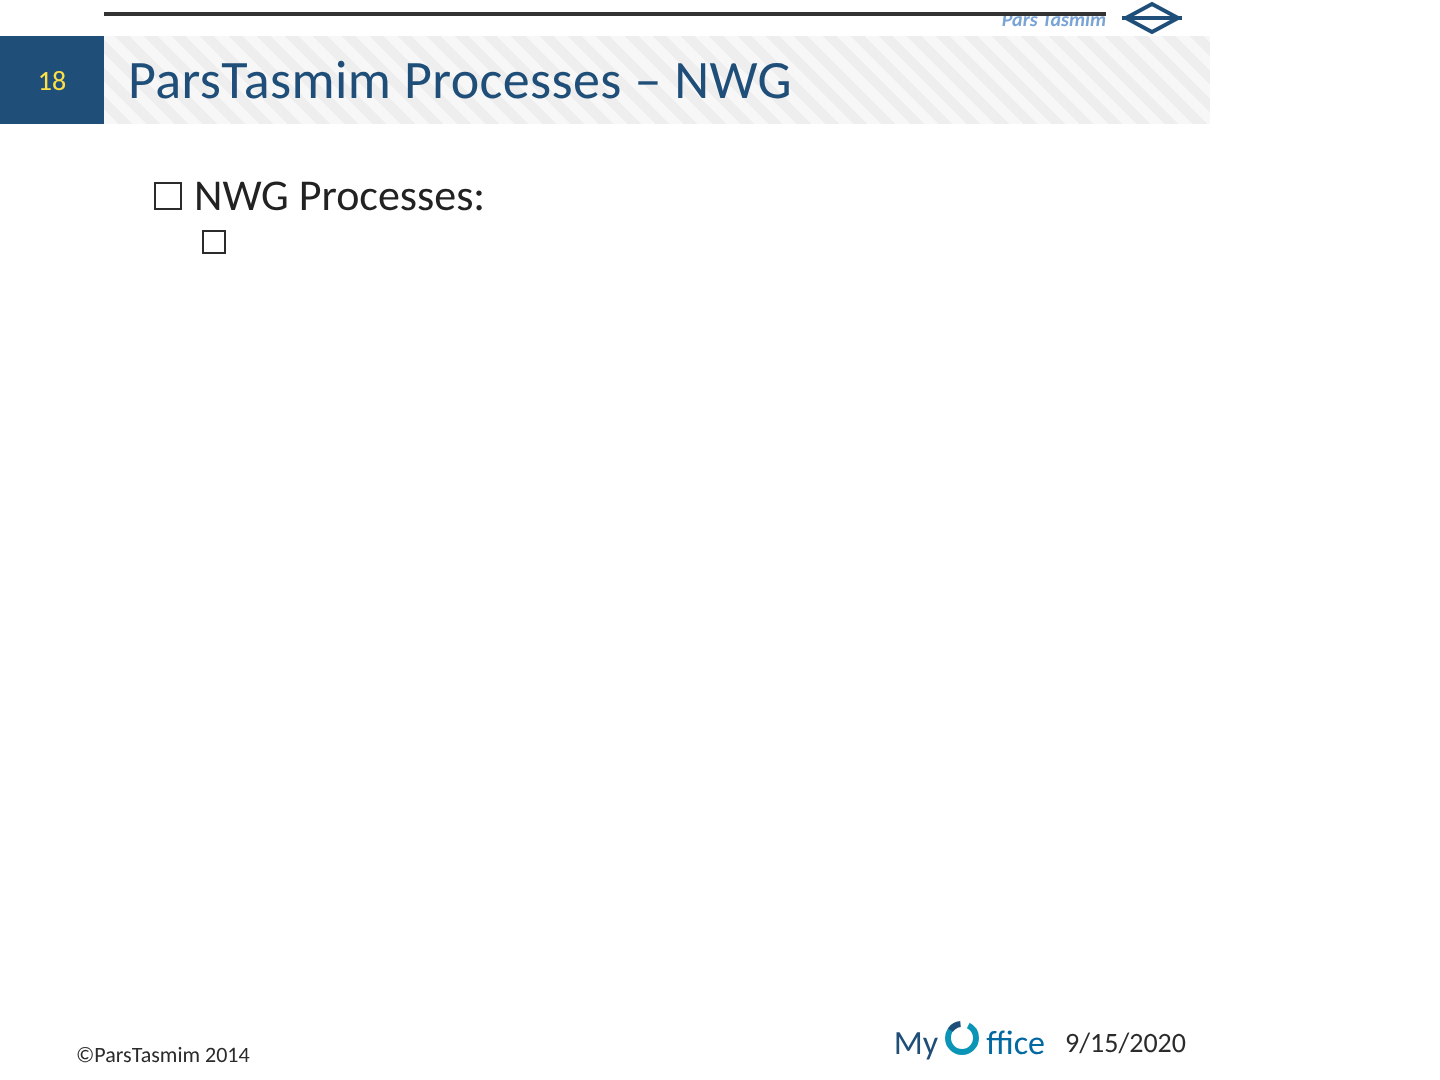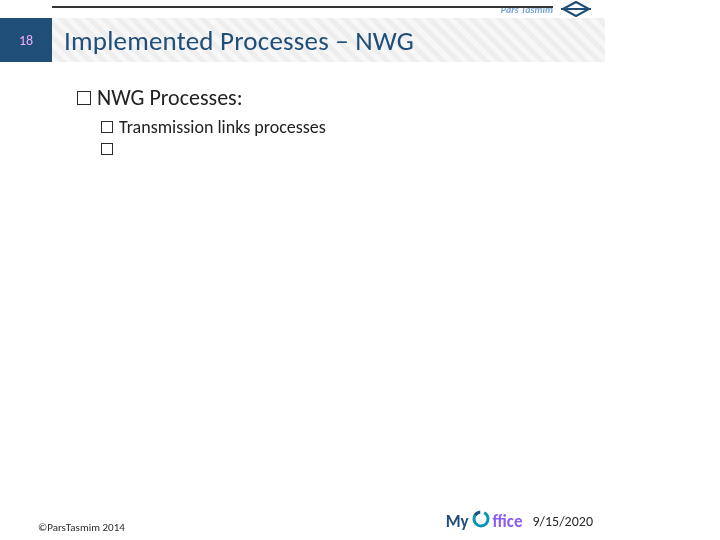--- a/index.html
+++ b/index.html
@@ -31,21 +31,21 @@
     top: 18px;
     left: 0;
     right: 0;
     height: 44px;
     display: flex;
     align-items: stretch;
   }
   .page-number {
     width: 52px;
     background: #1f4e79;
-    color: #f0abfc;
+    color: #fde047;
     font-size: 14px;
     display: flex;
     align-items: center;
     justify-content: center;
   }
   .title-strip {
     flex: 1;
     padding: 0 12px;
     background: repeating-linear-gradient(
       45deg,
@@ -118,25 +118,25 @@
   .footer-right {
     display: flex;
     align-items: center;
     gap: 10px;
   }
   .myoffice {
     display: flex;
     align-items: center;
     gap: 2px;
     color: #1f4e79;
-    font-weight: 700;
+    font-weight: 400;
     font-size: 17px;
   }
   .myoffice .my { color: #1f4e79; }
-  .myoffice .ffice { color: #8b5cf6; }
+  .myoffice .ffice { color: #0369a1; }
   .date {
     font-size: 14px;
     color: #2b2b2b;
   }
 </style>
 </head>
 <body>
 
 <div class="slide">
 
@@ -148,32 +148,28 @@
         <line x1="2" y1="9" x2="32" y2="9" stroke="#1f4e79" stroke-width="2"></line>
       </svg>
     </span>
   </div>
 
   <div class="top-rule"></div>
 
   <div class="title-row">
     <div class="page-number">18</div>
     <div class="title-strip">
-      <span class="title-text">Implemented Processes – NWG</span>
+      <span class="title-text">ParsTasmim Processes – NWG</span>
     </div>
   </div>
 
   <div class="content">
     <div class="bullet-row l1">
       <span class="box box-l1"></span>
       <span>NWG Processes:</span>
-    </div>
-    <div class="bullet-row l2">
-      <span class="box box-l2"></span>
-      <span>Transmission links processes</span>
     </div>
     <div class="bullet-row l2">
       <span class="box box-l2"></span>
     </div>
   </div>
 
   <div class="footer">
     <span class="copyright">©ParsTasmim 2014</span>
     <div class="footer-right">
       <span class="myoffice">

